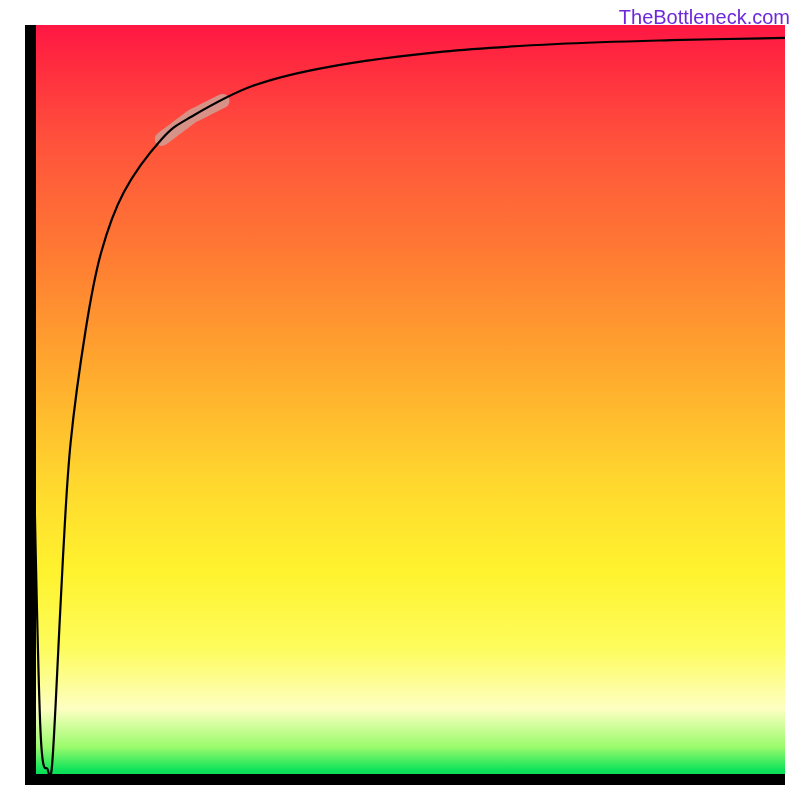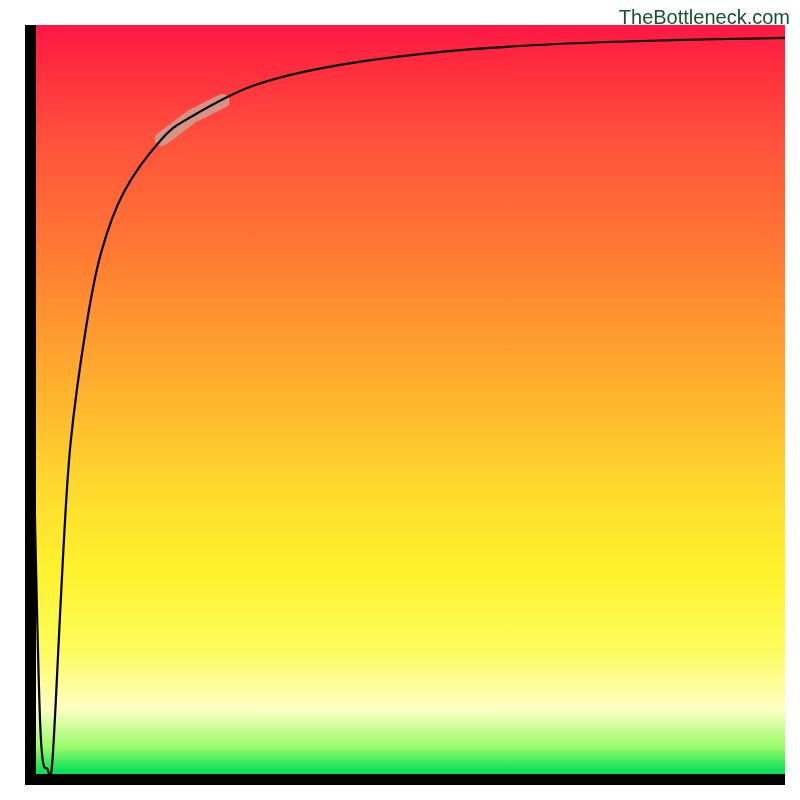--- a/index.html
+++ b/index.html
@@ -8,21 +8,21 @@
     width: 800px;
     height: 800px;
     background: #ffffff;
     font-family: Arial, Helvetica, sans-serif;
     overflow: hidden;
   }
   .watermark {
     position: absolute;
     top: 6px;
     right: 10px;
-    color: #14532d;
+    color: #6d28d9;
     font-size: 20px;
     z-index: 10;
   }
   .plot-area {
     position: absolute;
     left: 25px;
     top: 25px;
     width: 760px;
     height: 760px;
   }

